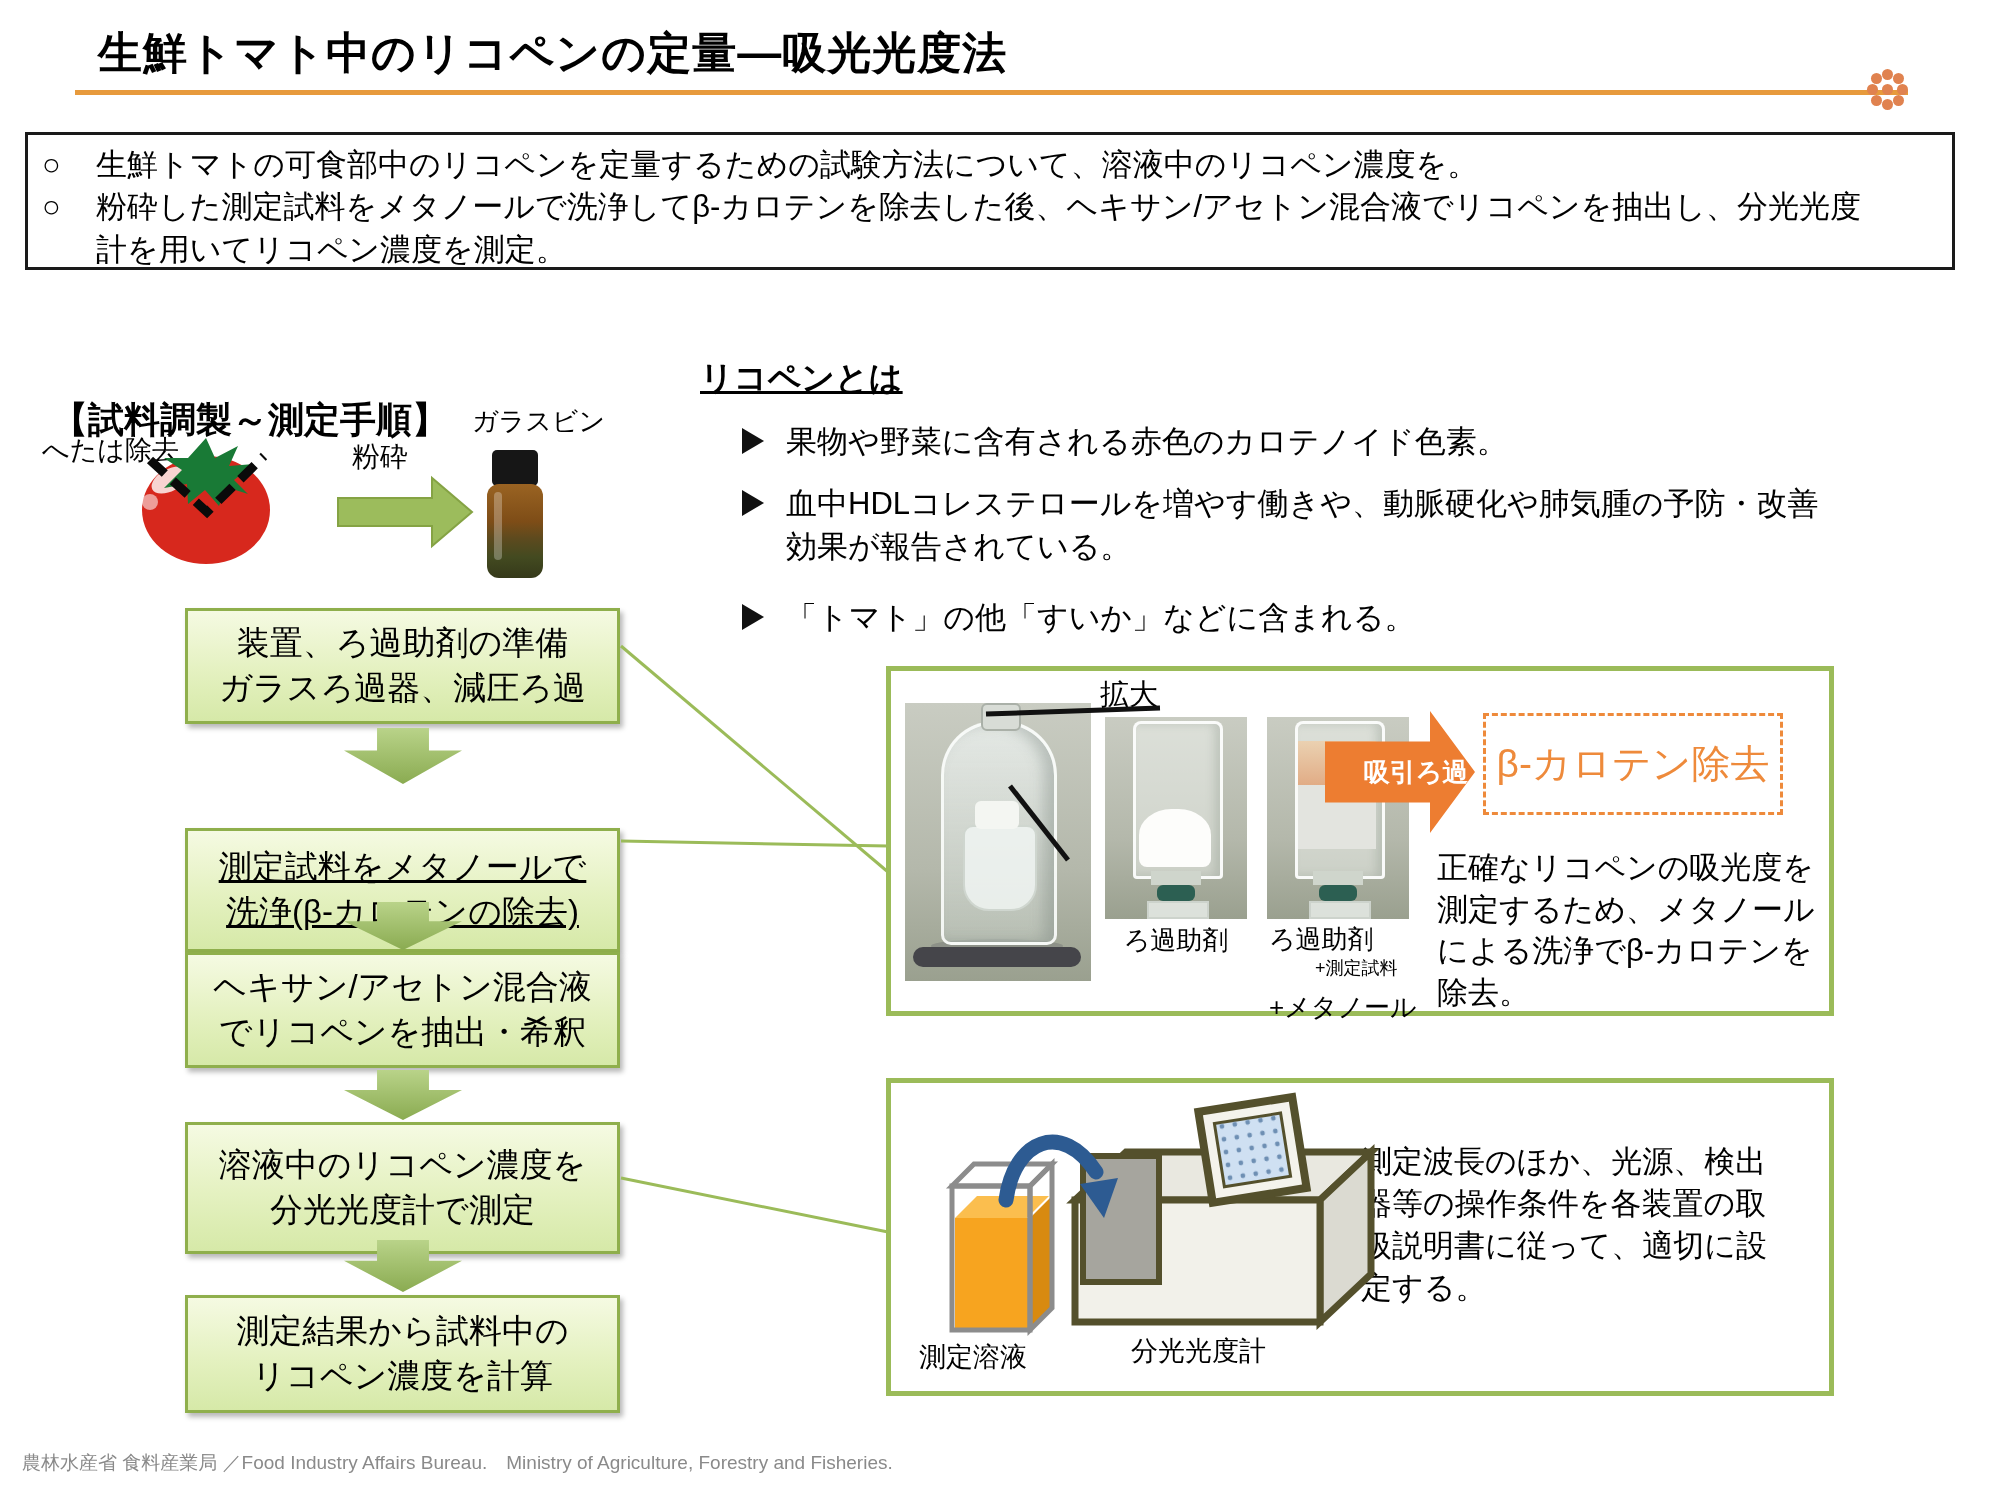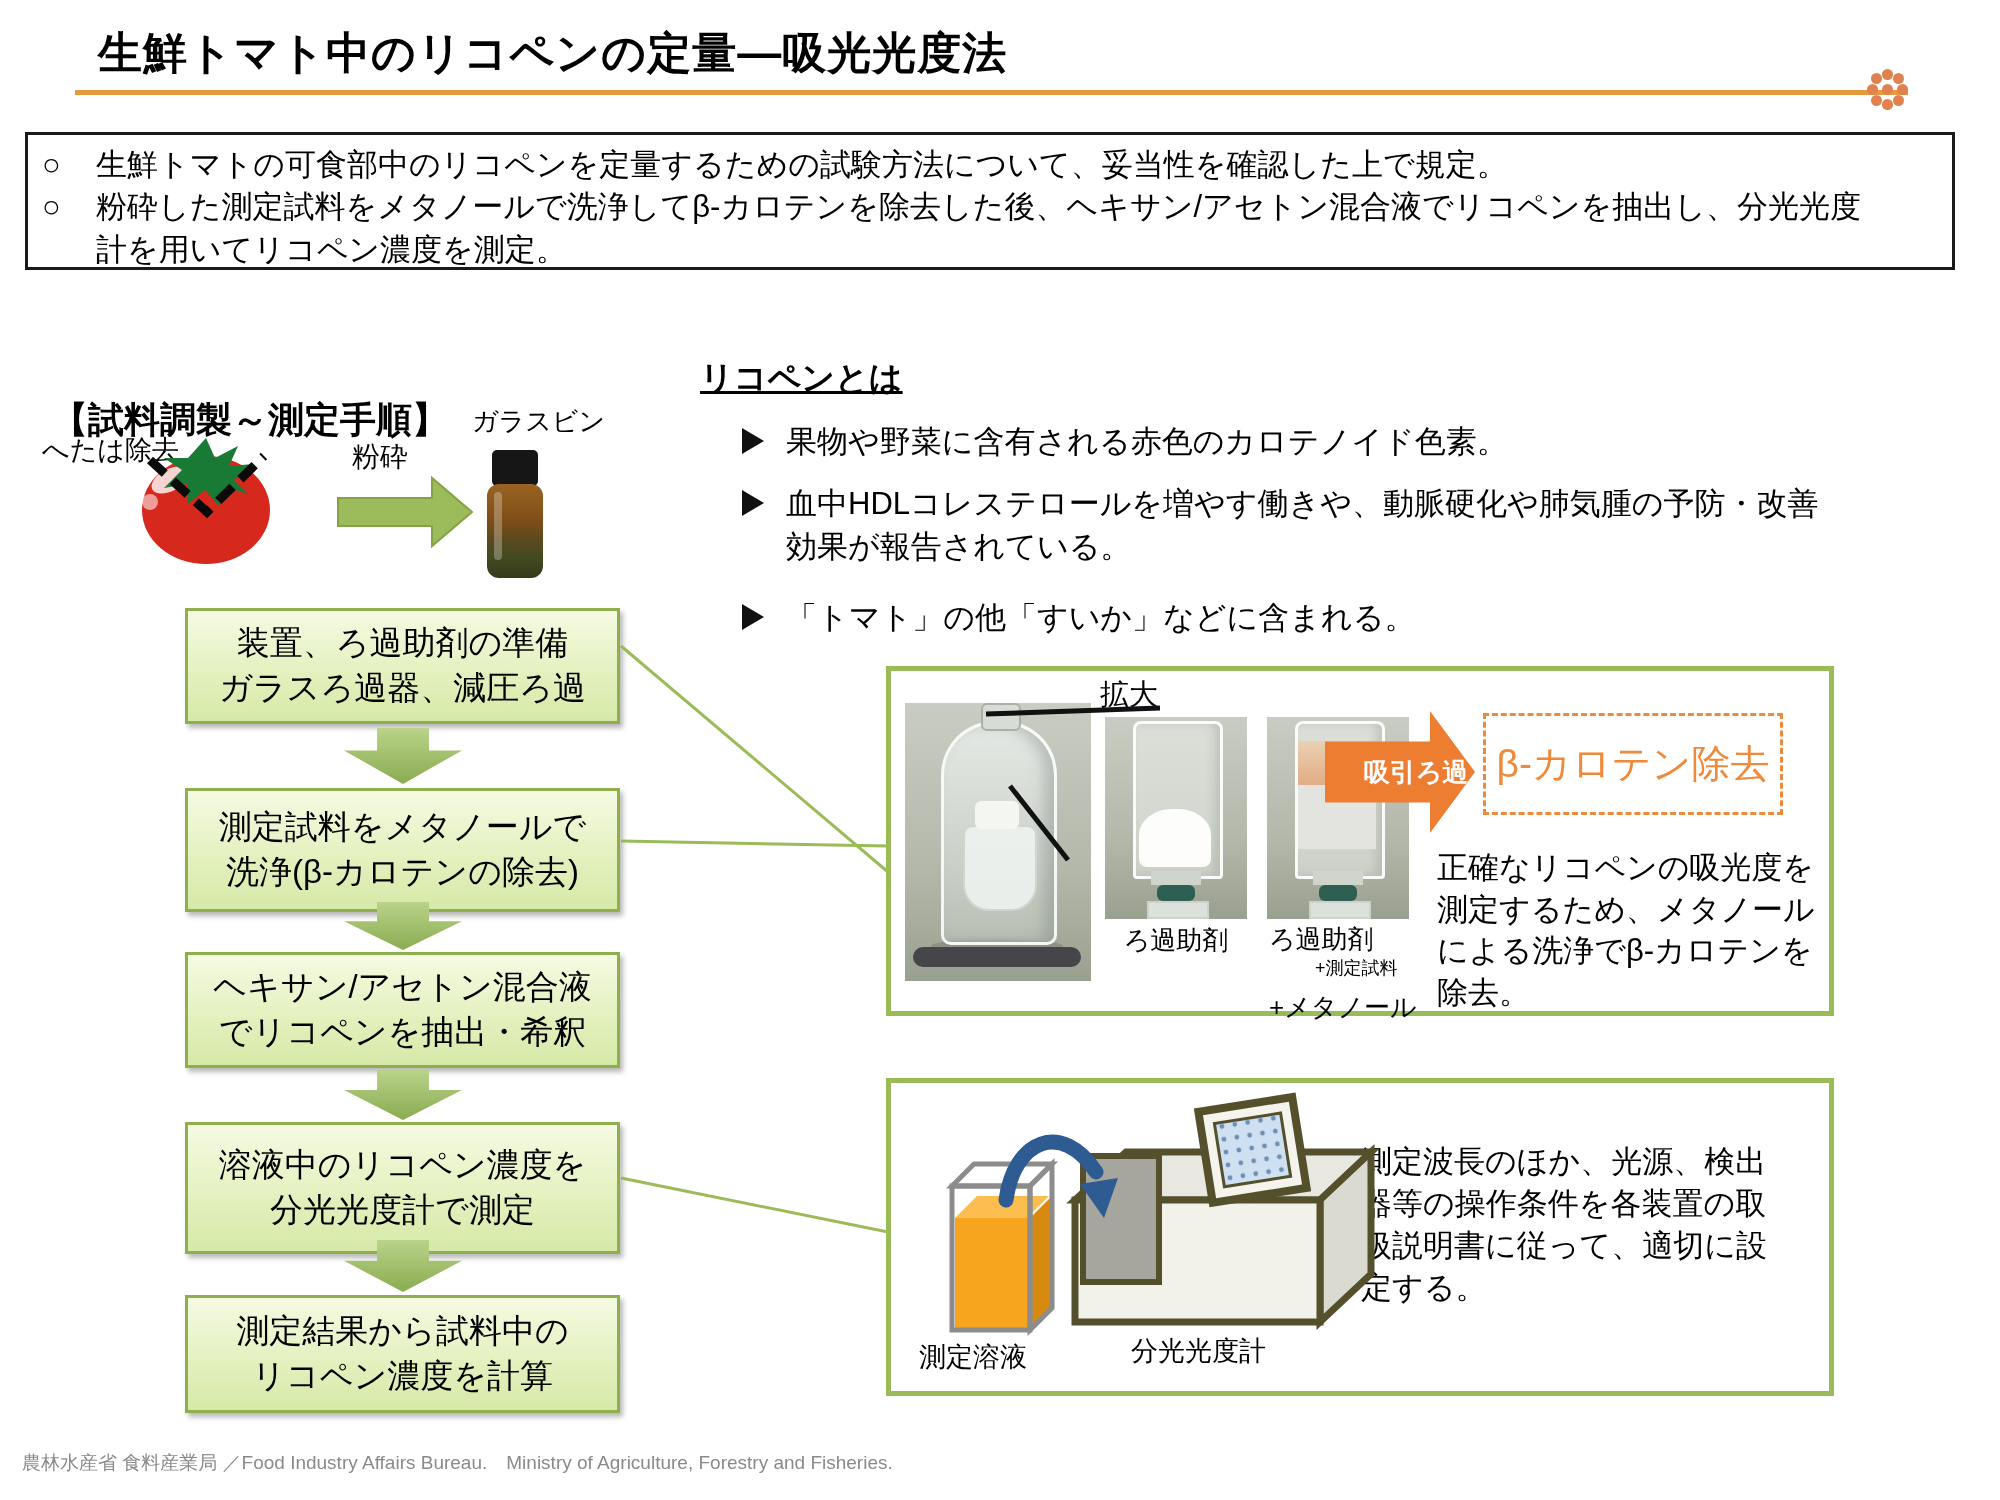--- a/index.html
+++ b/index.html
@@ -52,39 +52,39 @@
 
 <div class="canvas">
 
   <div class="abs title" style="left:98px;top:24px;">生鮮トマト中のリコペンの定量―吸光光度法</div>
   <div class="abs rule" style="left:75px;top:90px;width:1833px;height:5px;"></div>
   <div class="abs flower-dot" style="left:1882px;top:84px;"></div>
 
   <div class="abs summary" style="left:25px;top:132px;width:1930px;height:138px;">
     <div class="srow">
       <span class="smark">○</span>
-      <span class="stext">生鮮トマトの可食部中のリコペンを定量するための試験方法について、妥当性を確認した上で規定。</span>
+      <span class="stext">生鮮トマトの可食部中のリコペンを定量するための試験方法について、溶液中のリコペン濃度を。</span>
     </div>
     <div class="srow">
       <span class="smark">○</span>
       <span class="stext">粉砕した測定試料をメタノールで洗浄してβ-カロテンを除去した後、ヘキサン/アセトン混合液でリコペンを抽出し、分光光度計を用いてリコペン濃度を測定。</span>
     </div>
   </div>
 
   <div class="abs h-proc" style="left:52px;top:348px;margin-top:48px;">【試料調製～測定手順】</div>
   <div class="abs lbl" style="left:42px;top:432px;font-size:27px;">へたは除去</div>
   <div class="abs lbl" style="left:352px;top:438px;font-size:28px;">粉砕</div>
   <div class="abs lbl" style="left:472px;top:404px;font-size:26px;">ガラスビン</div>
 
   <div class="abs fbox" style="top:608px;height:116px;">
     <div>装置、ろ過助剤の準備</div>
     <div>ガラスろ過器、減圧ろ過</div>
   </div>
   <div class="abs darrow" style="top:728px;height:56px;"></div>
-  <div class="abs fbox" style="top:788px;height:124px;">
+  <div class="abs fbox" style="top:828px;height:124px;text-decoration:underline;">
     <div>測定試料をメタノールで</div>
     <div>洗浄(β-カロテンの除去)</div>
   </div>
   <div class="abs darrow" style="top:902px;height:48px;"></div>
   <div class="abs fbox" style="top:952px;height:116px;">
     <div>ヘキサン/アセトン混合液</div>
     <div>でリコペンを抽出・希釈</div>
   </div>
   <div class="abs darrow" style="top:1070px;height:50px;"></div>
   <div class="abs fbox" style="top:1122px;height:132px;">

